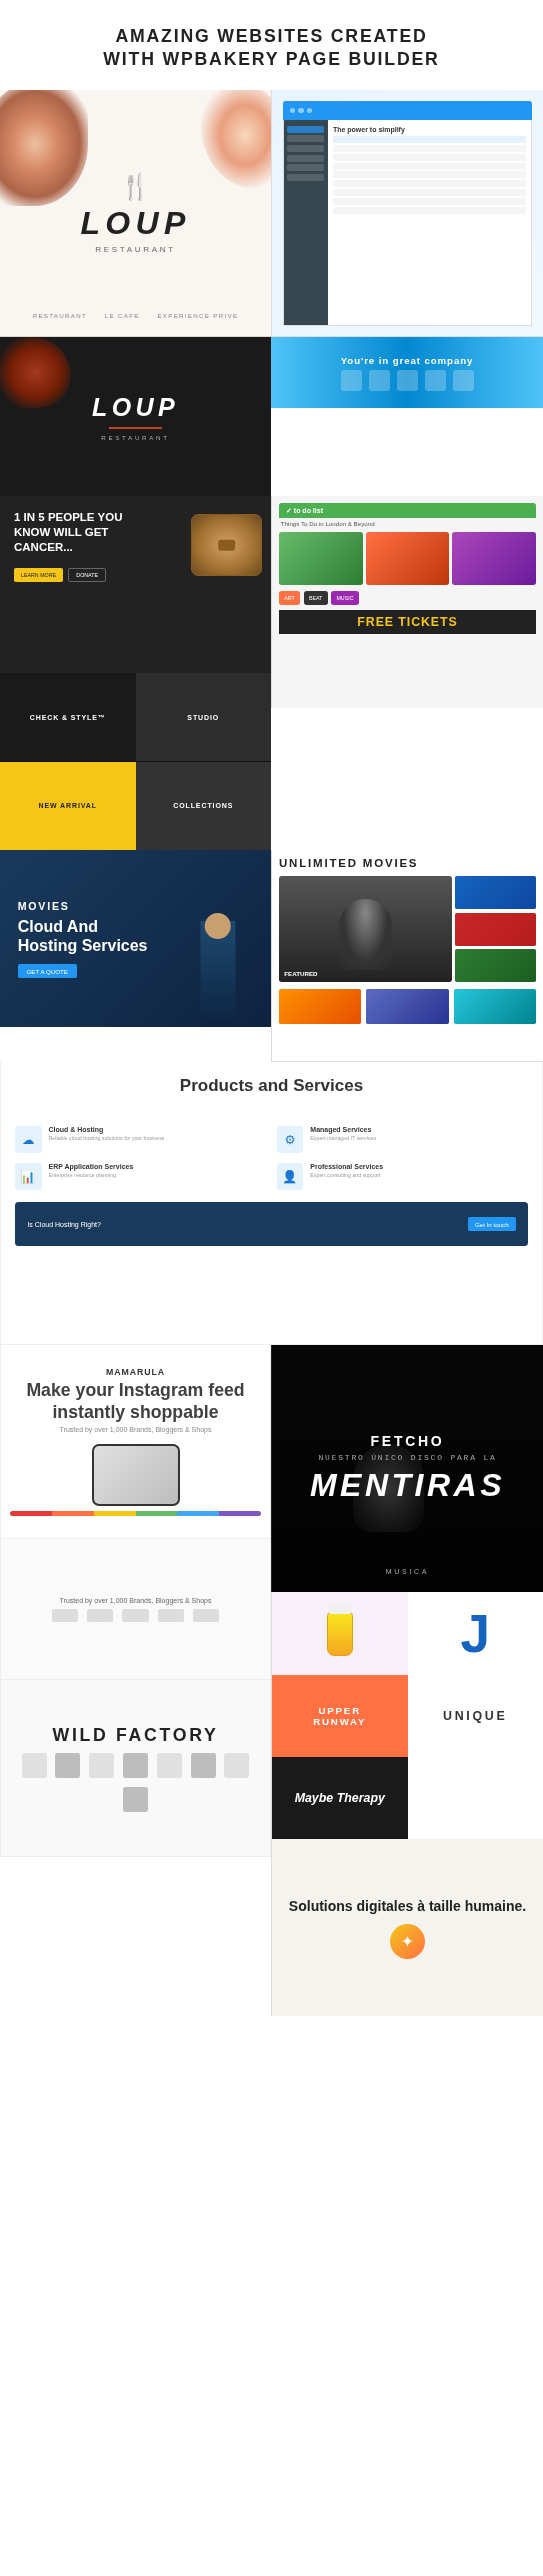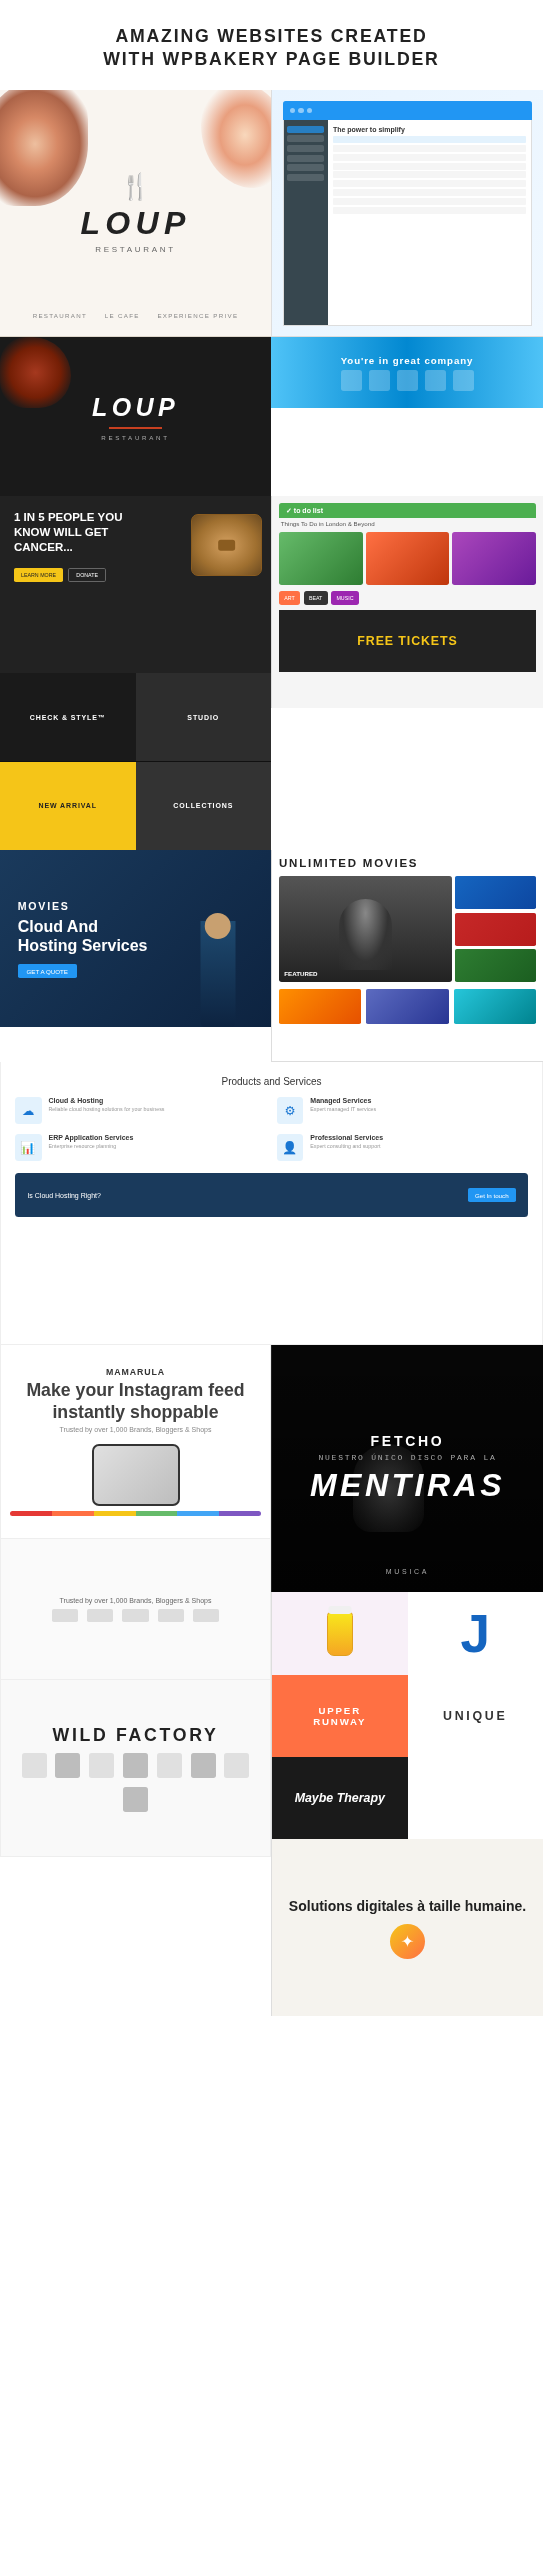--- a/index.html
+++ b/index.html
@@ -383,25 +383,25 @@
 
     
     .site-products {
       height: 283px;
       background: #fff;
       padding: 14px;
       border: 0.9px solid #eee;
       border-top: none;
     }
     .site-products .prod-title {
-      font-size: 10px;
-      font-weight: normal;
+      font-size: 17px;
+      font-weight: bold;
       color: #333;
       text-align: center;
-      margin-bottom: 10px;
+      margin-bottom: 30px;
     }
     .site-products .prod-grid {
       display: grid;
       grid-template-columns: 1fr 1fr;
       gap: 10.6px;
     }
     .site-products .prod-item {
       display: flex;
       gap: 7px;
       align-items: flex-start;
@@ -582,21 +582,21 @@
     .site-todo .tag.orange { background: #ff7043; }
     .site-todo .tag.dark { background: #333; }
     .site-todo .tag.purple { background: #9c27b0; }
     .site-todo .free-tickets {
       margin-top: 5.3px;
       background: #222;
       color: #f5c518;
       font-size: 12.4px;
       font-weight: 900;
       text-align: center;
-      padding: 24px;
+      padding: 5px;
       letter-spacing: 0.9px;
     }
 
     
     .site-movies {
       height: 212px;
       background: #fff;
       border-left: 0.9px solid #ddd;
       border-bottom: 0.9px solid #ddd;
       padding: 7px;

